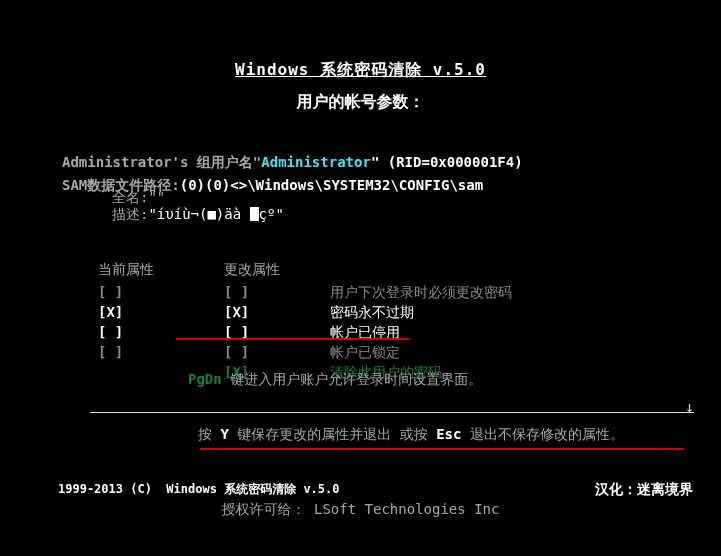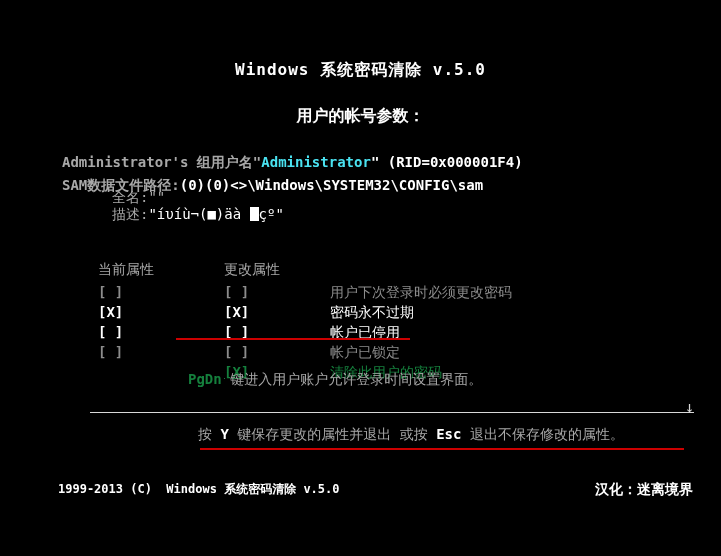--- a/index.html
+++ b/index.html
@@ -33,28 +33,28 @@
   .bold { font-weight: bold; }
 
   
   #title {
     top: 60px; left: 0; width: 721px;
     text-align: center;
     font-size: 16px;
     letter-spacing: 1px;
     color: #ffffff;
     font-weight: bold;
+    text-decoration: underline;
   }
   #subtitle {
     top: 92px; left: 0; width: 721px;
     text-align: center;
     font-size: 16px;
     color: #ffffff;
     font-weight: bold;
-    margin-top: 14px;
   }
 
   
   #sam-line  { top: 136px; left: 62px; font-size: 14px; font-weight: bold; margin-top: 41px; }
   #admin-line{ top: 154px; left: 62px; font-size: 14px; font-weight: bold; }
 
   #fullname-line { top: 189px; left: 112px; font-size: 14px; }
   #desc-line     { top: 206px; left: 112px; font-size: 14px; }
 
   .cursor-block {
@@ -175,14 +175,15 @@
 
   <div id="white-rule"></div>
   <div id="down-arrow">↓</div>
 
   <div class="abs" id="action-line"><span class="c-gray">按 </span><span class="c-white bold">Y</span><span class="c-gray"> 键保存更改的属性并退出 或按 </span><span class="c-white bold">Esc</span><span class="c-gray"> 退出不保存修改的属性。</span></div>
 
   <div id="red-rule-2"></div>
 
   <div class="abs" id="footer-left">1999-2013 (C)  Windows 系统密码清除 v.5.0</div>
   <div class="abs" id="footer-right">汉化：迷离境界</div>
+  <div class="abs" id="footer-mid">授权许可给： LSoft Technologies Inc</div>
 
 </div>
 
 </body></html>

